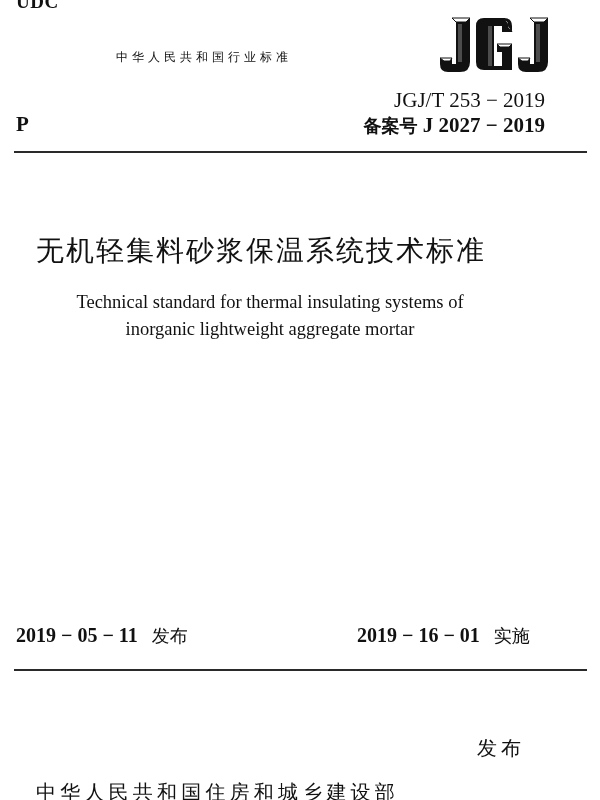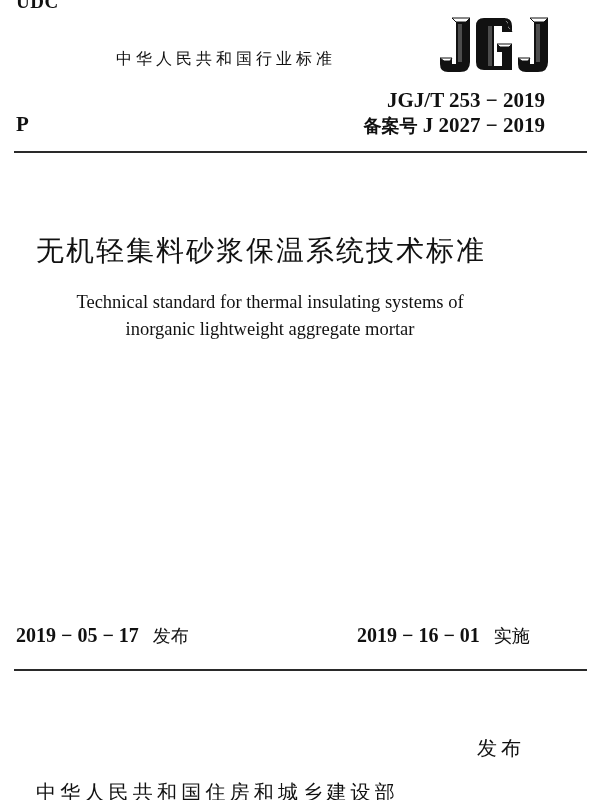--- a/index.html
+++ b/index.html
@@ -25,32 +25,32 @@
       letter-spacing: 0.5px;
     }
     .category {
       left: 16px; top: 112px;
       font-family: "Liberation Serif", serif;
       font-weight: bold;
       font-size: 21px;
     }
     .org-title {
       left: 116px; top: 49px;
-      font-size: 16px;
+      font-size: 12px;
       letter-spacing: 4px;
       white-space: nowrap;
     }
     .logo {
       left: 438px; top: 14px;
       width: 112px; height: 64px;
     }
     .std-no {
       right: 55px; top: 88px;
       font-family: "Liberation Serif", serif;
-      font-weight: bold;
+      font-weight: normal;
       font-size: 21px;
       text-align: right;
       white-space: nowrap;
     }
     .record-no {
       right: 55px; top: 113px;
       font-weight: bold;
       font-size: 21px;
       text-align: right;
       white-space: nowrap;
@@ -160,21 +160,21 @@
 <div class="abs rule top"></div>
 
 <div class="abs title-cn">无机轻集料砂浆保温系统技术标准</div>
 
 <div class="abs title-en">
   <div>Technical standard for thermal insulating systems of</div>
   <div>inorganic lightweight aggregate mortar</div>
 </div>
 
 <div class="abs date-left">
-  <span class="date">2019 − 05 − 17</span><span class="date-label">发布</span>
+  <span class="date">2019 − 05 − 11</span><span class="date-label">发布</span>
 </div>
 
 <div class="abs date-right">
   <span class="date">2019 − 16 − 01</span><span class="date-label">实施</span>
 </div>
 
 <div class="abs rule bottom"></div>
 
 <div class="abs publisher">中华人民共和国住房和城乡建设部</div>
 <div class="abs publisher-action">发布</div>

